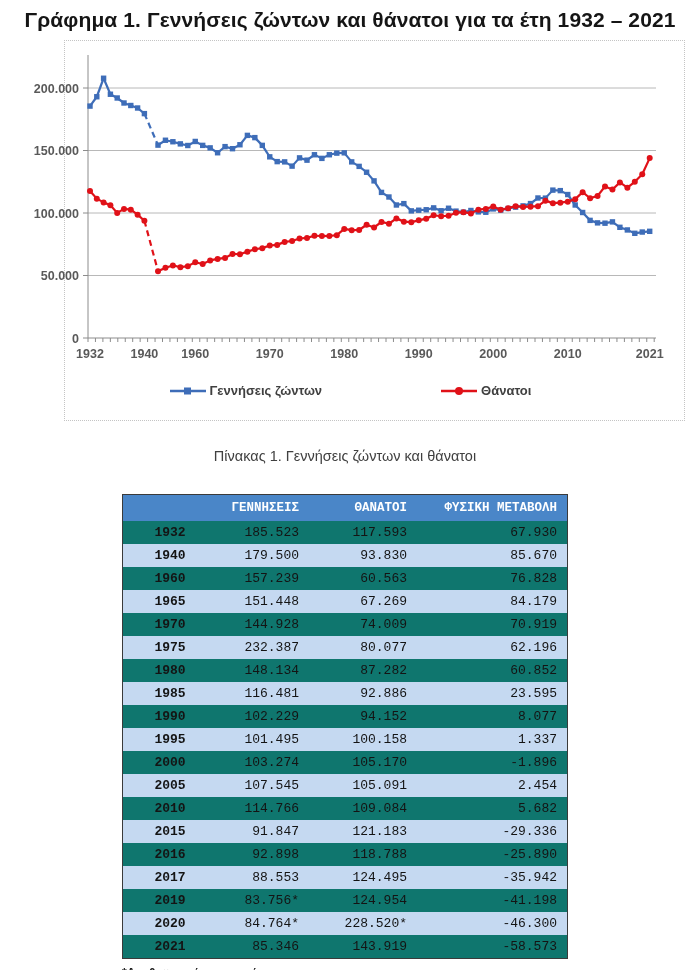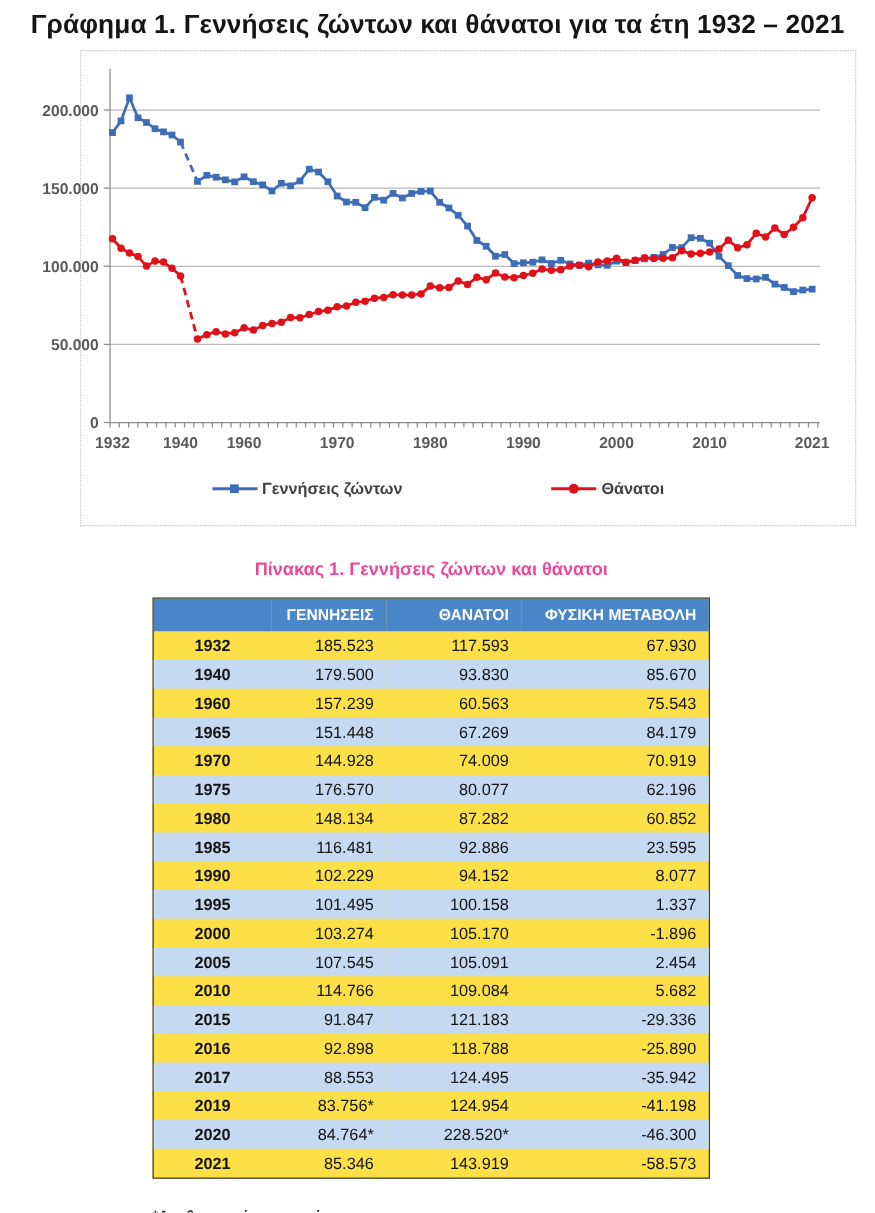--- a/index.html
+++ b/index.html
@@ -17,25 +17,25 @@
   }
   #chart{position:absolute;left:0;top:0;pointer-events:none;}
   .legend{
     position:absolute;left:0;top:383px;width:700px;
     display:flex;justify-content:center;gap:118px;
   }
   .legend-item{display:flex;align-items:center;gap:3px;
     font-size:13px;font-weight:600;color:#404040;}
   .table-title{
     position:absolute;left:90px;top:448px;width:510px;text-align:center;
-    font-size:14.5px;font-weight:bold;color:#ec4899;
+    font-size:14.5px;font-weight:normal;color:#404040;
   }
   #table-wrap{
-    position:absolute;left:122px;top:478px;width:444px;
-    border:1px solid #3a3a3a;background:#fde047;
+    position:absolute;left:122px;top:494px;width:444px;
+    border:1px solid #3a3a3a;background:#0f766e;font-family:Liberation Mono, monospace;
   }
   #stat-table{border-collapse:collapse;width:100%;table-layout:fixed;}
   #stat-table thead th{
     background:#4a86c8;color:#ffffff;font-size:12.5px;font-weight:bold;
     height:26px;text-align:right;padding:0 10px 0 0;white-space:nowrap;
   }
   #stat-table tbody td{
     height:23px;font-size:13px;color:#141414;text-align:right;
     padding:0 10px 0 0;white-space:nowrap;
   }
@@ -504,37 +504,37 @@
         <tr>
           <td class="year-cell">1940</td>
           <td class="births-cell">179.500</td>
           <td class="deaths-cell">93.830</td>
           <td class="change-cell">85.670</td>
         </tr>
         <tr>
           <td class="year-cell">1960</td>
           <td class="births-cell">157.239</td>
           <td class="deaths-cell">60.563</td>
-          <td class="change-cell">75.543</td>
+          <td class="change-cell">76.828</td>
         </tr>
         <tr>
           <td class="year-cell">1965</td>
           <td class="births-cell">151.448</td>
           <td class="deaths-cell">67.269</td>
           <td class="change-cell">84.179</td>
         </tr>
         <tr>
           <td class="year-cell">1970</td>
           <td class="births-cell">144.928</td>
           <td class="deaths-cell">74.009</td>
           <td class="change-cell">70.919</td>
         </tr>
         <tr>
           <td class="year-cell">1975</td>
-          <td class="births-cell">176.570</td>
+          <td class="births-cell">232.387</td>
           <td class="deaths-cell">80.077</td>
           <td class="change-cell">62.196</td>
         </tr>
         <tr>
           <td class="year-cell">1980</td>
           <td class="births-cell">148.134</td>
           <td class="deaths-cell">87.282</td>
           <td class="change-cell">60.852</td>
         </tr>
         <tr>

